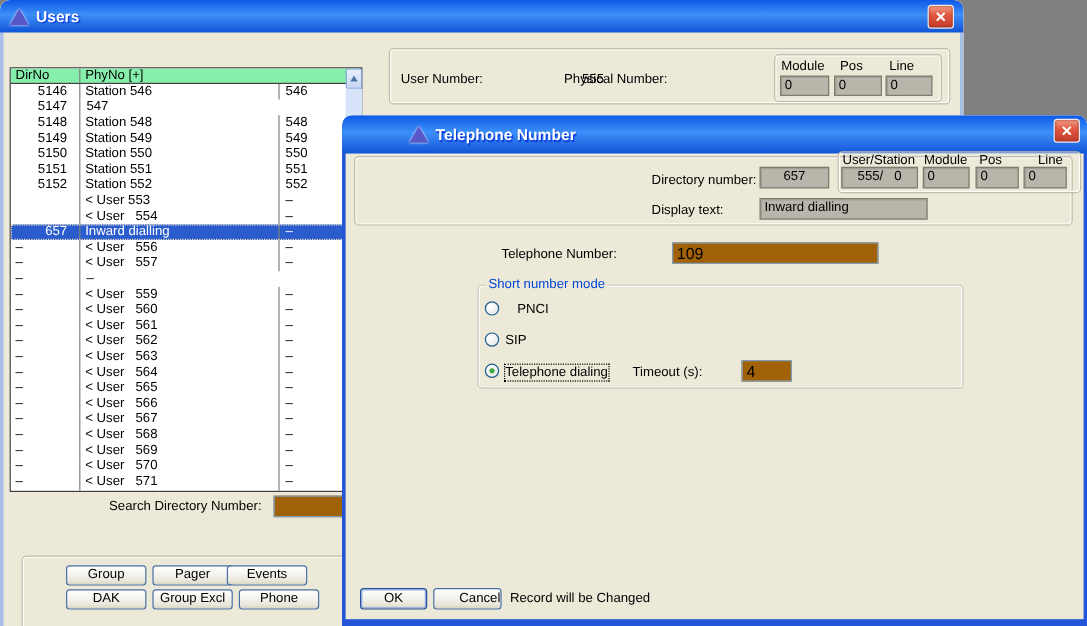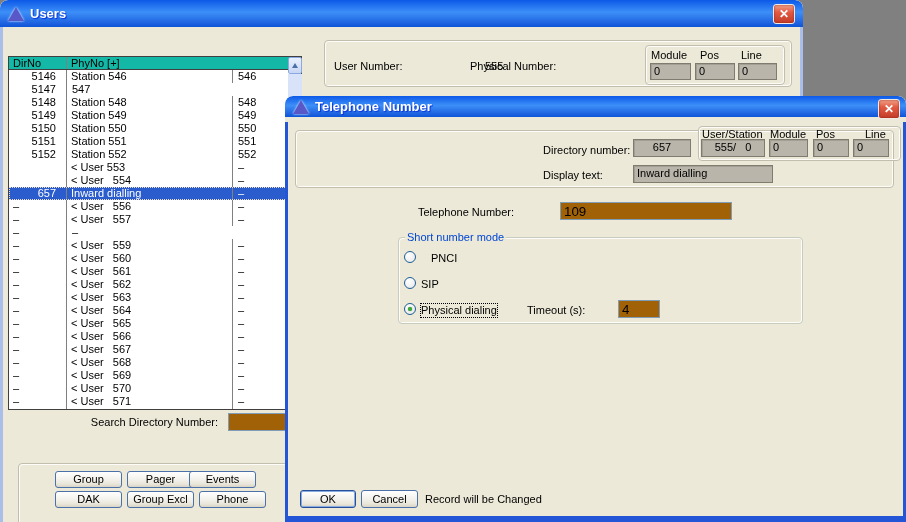--- a/index.html
+++ b/index.html
@@ -64,21 +64,21 @@
   .xp-btn.default-focus {
     border-color:#27509B;
     box-shadow:inset 0 0 0 1px #89ABE0;
   }
 
   
   .listview {
     position:absolute; left:8px; top:56px; width:294px; height:354px;
     background:#fff; border:1px solid #404040; overflow:hidden;
   }
-  .lv-header { display:flex; height:13px; background:#14b8a6; border-bottom:1px solid #404040; }
+  .lv-header { display:flex; height:13px; background:#86efac; border-bottom:1px solid #404040; }
   .lv-hcell { line-height:12px; padding-left:4px; border-right:1px solid #808080; white-space:pre; }
   .h-dir { width:58px; }
   .h-text { width:166px; }
   .h-phy { flex:1; }
   .lv-row { display:flex; height:13px; line-height:13px; }
   .lv-cell { white-space:pre; overflow:hidden; }
   .c-dir { width:58px; border-right:1px solid #808080; text-align:right; padding-right:10px; }
   .c-dir.dash { text-align:left; padding-left:4px; }
   .c-text { width:166px; border-right:1px solid #808080; padding-left:4px; }
   .c-phy { flex:1; padding-left:5px; }
@@ -291,21 +291,21 @@
   <button class="xp-btn" style="left:55px;top:491px;width:67px;height:17px;">DAK</button>
   <button class="xp-btn" style="left:127px;top:491px;width:67px;height:17px;">Group Excl</button>
   <button class="xp-btn" style="left:199px;top:491px;width:67px;height:17px;">Phone</button>
 </div>
 
 <div class="xp-window" style="left:285px;top:96px;width:621px;height:426px;">
   <div class="border-strip" style="left:0;top:26px;width:3px;height:400px;background:#2455D6;"></div>
   <div class="border-strip" style="left:618px;top:26px;width:3px;height:400px;background:#2455D6;"></div>
   <div class="border-strip" style="left:0;top:420px;width:621px;height:6px;background:#2455D6;"></div>
 
-  <div class="titlebar" style="height:21px;">
+  <div class="titlebar" style="height:32px;padding-left:48px;">
     <span class="delta-icon"></span>
     <span class="title-text">Telephone Number</span>
     <div class="close-btn" style="left:593px;top:3px;">✕</div>
   </div>
 
   <div class="etched" style="left:10px;top:34px;width:599px;height:58px;"></div>
   <div class="lbl" style="left:258px;top:48px;">Directory number:</div>
   <div class="field-gray center" style="left:348px;top:43px;width:58px;height:18px;">657</div>
 
   <div class="etched" style="left:413px;top:30px;width:203px;height:35px;"></div>
@@ -325,21 +325,21 @@
   <input class="field-white" style="left: 275px; top: 106px; width: 172px; height: 18px;" value="109">
 
   <div class="etched" style="left:113px;top:141px;width:405px;height:87px;border-color:#C6CCBE;"></div>
   <div class="gb-title" style="left:120px;top:135px;">Short number mode</div>
 
   <span class="radio" style="left:119px;top:155px;"></span>
   <span class="radio-label" style="left:146px;top:156px;">PNCI</span>
   <span class="radio" style="left:119px;top:181px;"></span>
   <span class="radio-label" style="left:136px;top:182px;">SIP</span>
   <span class="radio checked" style="left:119px;top:207px;"></span>
-  <span class="radio-label focused" style="left:136px;top:208px;">Physical dialing</span>
+  <span class="radio-label focused" style="left:136px;top:208px;">Telephone dialing</span>
 
   <div class="lbl" style="left:242px;top:208px;">Timeout (s):</div>
   <input class="field-white" style="left: 333px; top: 204px; width: 42px; height: 18px;" value="4">
 
   <button class="xp-btn default-focus" style="left:15px;top:394px;width:56px;height:18px;">OK</button>
-  <button class="xp-btn" style="left:76px;top:394px;width:57px;height:18px;">Cancel</button>
+  <button class="xp-btn" style="left:76px;top:394px;width:57px;height:18px;text-align:right;">Cancel</button>
   <div class="lbl" style="left:140px;top:397px;">Record will be Changed</div>
 </div>
 
 </body></html>

